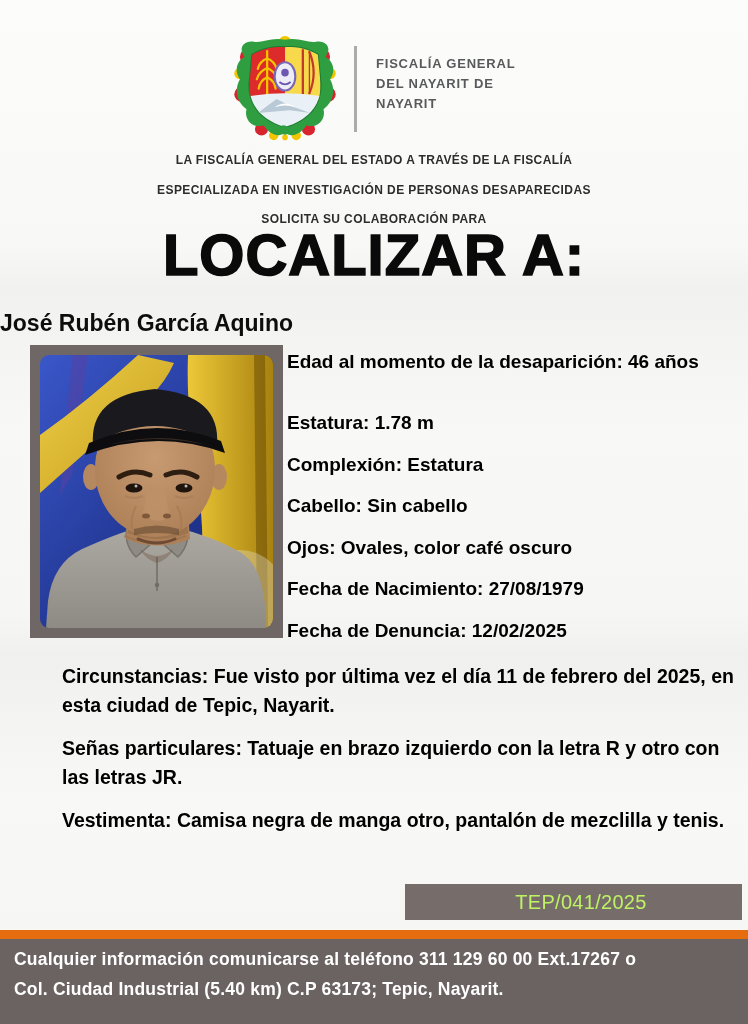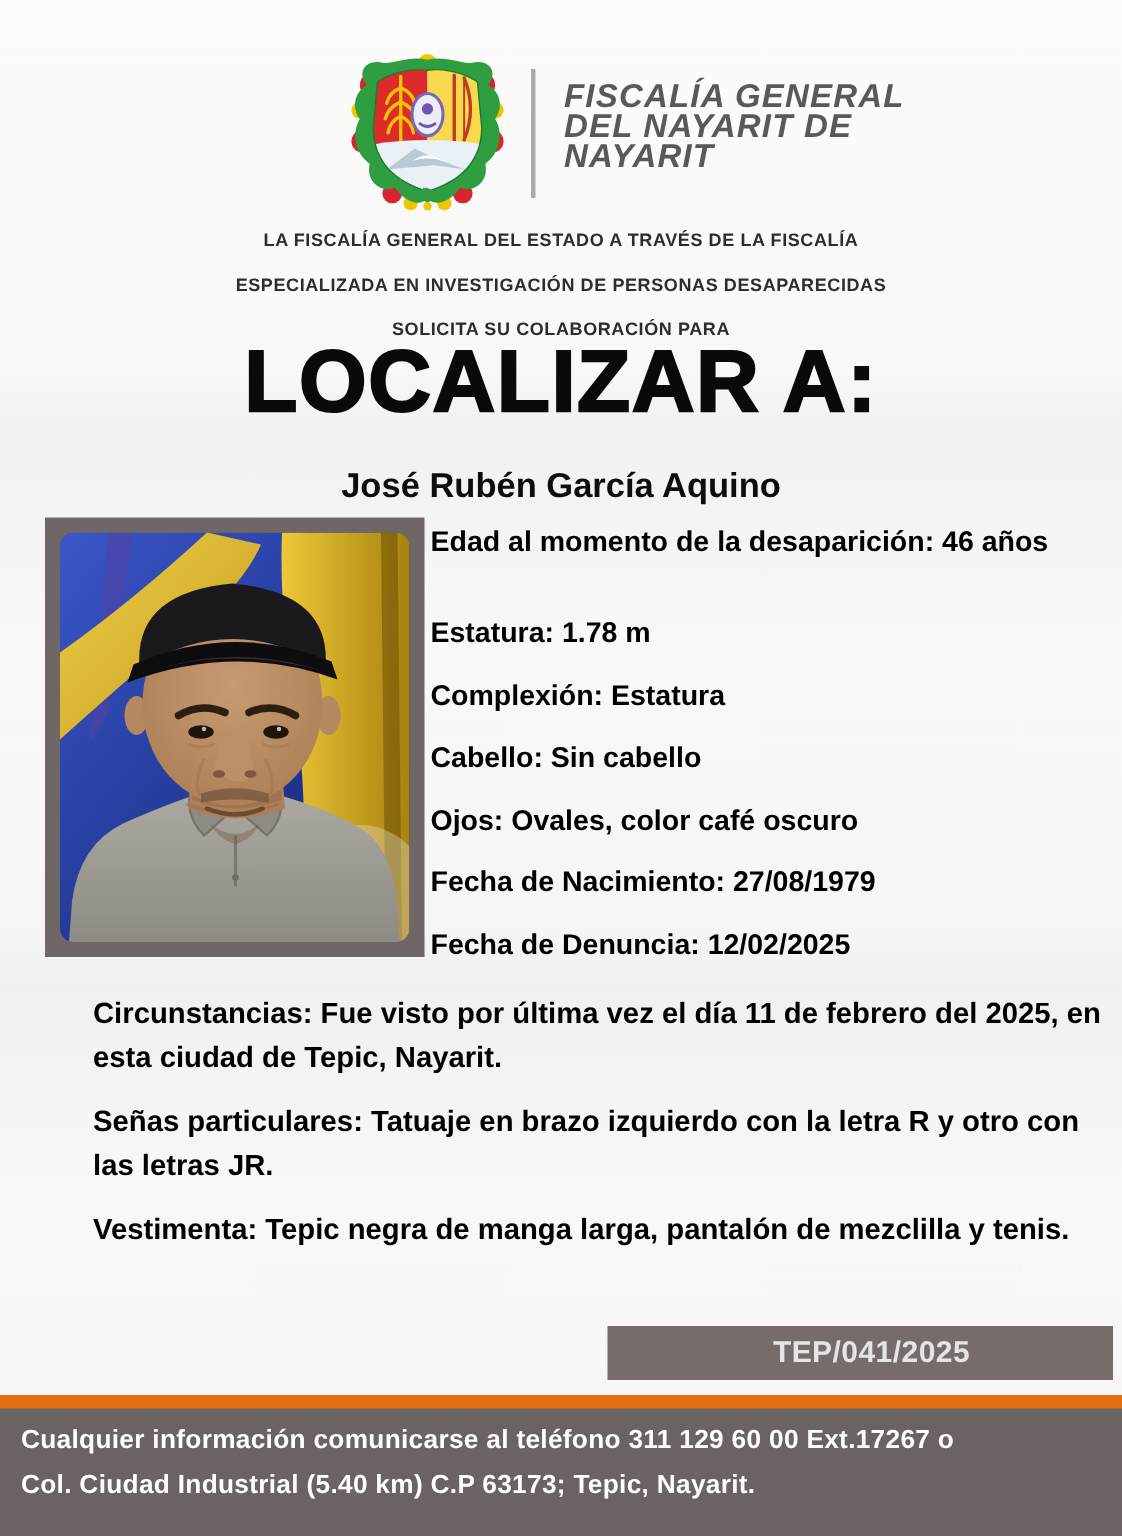--- a/index.html
+++ b/index.html
@@ -8,31 +8,31 @@
 
   .poster {
     position:relative; width:748px; height:1024px; overflow:hidden;
     background:linear-gradient(180deg,#fcfcfb 0%,#f8f8f6 24%,#f1f1ef 28%,#f8f8f6 42%,#f6f6f4 60%,#f0f0ee 64%,#f8f8f6 78%,#f5f5f3 100%);
   }
 
   
   .crest { position:absolute; left:230px; top:36px; width:110px; height:108px; }
   .header-sep { position:absolute; left:354px; top:46px; width:3px; height:86px; background:#ababab; }
   .org-name { position:absolute; left:376px; top:54px; color:#58595b; font-weight:bold;
-              font-size:22px; line-height:20px; letter-spacing:0.8px;font-style:italic; }
+              font-size:13px; line-height:20px; letter-spacing:0.8px; }
 
   
   .intro { position:absolute; left:0; top:146px; width:748px; text-align:center;
            font-weight:bold; color:#2d2d2d; font-size:12px; line-height:29.5px; letter-spacing:0.4px; }
 
   
   .headline { position:absolute; left:0; top:221px; width:748px; text-align:center;
               font-size:58px; font-weight:bold; color:#0a0a0a; letter-spacing:1px;
               -webkit-text-stroke:1.6px #0a0a0a; }
-  .person-name { position:absolute; left:0; top:310px; width:748px; text-align:center;
+  .person-name { position:absolute; left:0; top:310px; width:748px; 
                  font-size:23px; font-weight:bold; color:#0d0d0d; }
 
   
   .photo-frame { position:absolute; left:30px; top:345px; width:253px; height:293px;
                  background:#6e6765; padding:10px; }
   .photo-img { width:233px; height:273px; border-radius:9px; overflow:hidden; }
   .photo-img svg { display:block; }
 
   
   .details { position:absolute; left:287px; top:350px; width:455px; list-style:none; }
@@ -41,21 +41,21 @@
   .details li:first-child { margin-bottom:37px; }
 
   
   .paragraphs { position:absolute; left:14px; top:662px; width:725px; }
   .paragraphs p { font-size:19.5px; line-height:29px; font-weight:bold; color:#000;
                   margin-bottom:14px;margin-left:48px; }
 
   
   .case-box { position:absolute; left:405px; top:884px; width:337px; height:36px;
               background:#766d6b; display:flex; align-items:center; justify-content:center; }
-  .case-box span { font-size:20px; font-weight:bold; color:#e5e5e5; letter-spacing:0.3px;margin-left:15px; }
+  .case-box span { font-size:20px; font-weight:normal; color:#bef264; letter-spacing:0.3px;margin-left:15px; }
 
   
   .footer { position:absolute; left:0; top:930px; width:748px; height:94px; background:#6b6361; }
   .accent-bar { width:748px; height:9px; background:#e66c10; }
   .footer-text { padding:6px 14px 0 14px; }
   .footer-text div { color:#ffffff; font-weight:bold; font-size:17.5px; line-height:29.5px;
                      letter-spacing:0.2px; }
 </style>
 </head>
 <body>
@@ -218,21 +218,21 @@
     <li>Complexión: Estatura</li>
     <li>Cabello: Sin cabello</li>
     <li>Ojos: Ovales, color café oscuro</li>
     <li>Fecha de Nacimiento: 27/08/1979</li>
     <li>Fecha de Denuncia: 12/02/2025</li>
   </ul>
 
   <div class="paragraphs">
     <p>Circunstancias: Fue visto por última vez el día 11 de febrero del 2025, en esta ciudad de Tepic, Nayarit.</p>
     <p>Señas particulares: Tatuaje en brazo izquierdo con la letra R y otro con las letras JR.</p>
-    <p>Vestimenta: Tepic negra de manga larga, pantalón de mezclilla y tenis.</p>
+    <p>Vestimenta: Camisa negra de manga otro, pantalón de mezclilla y tenis.</p>
   </div>
 
   <div class="case-box">
     <span>TEP/041/2025</span>
   </div>
 
   <div class="footer">
     <div class="accent-bar"></div>
     <div class="footer-text">
       <div>Cualquier información comunicarse al teléfono 311 129 60 00 Ext.17267 o</div>

